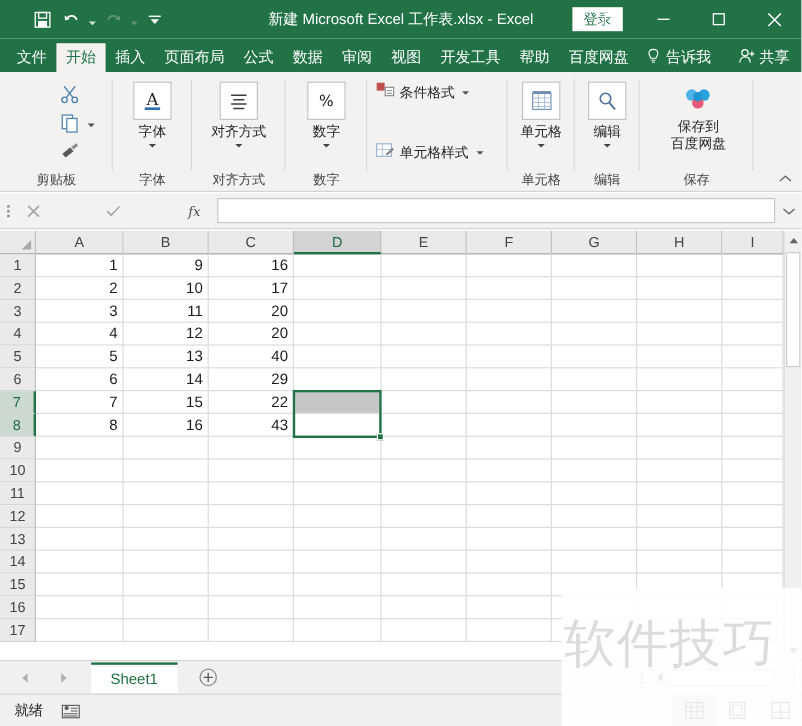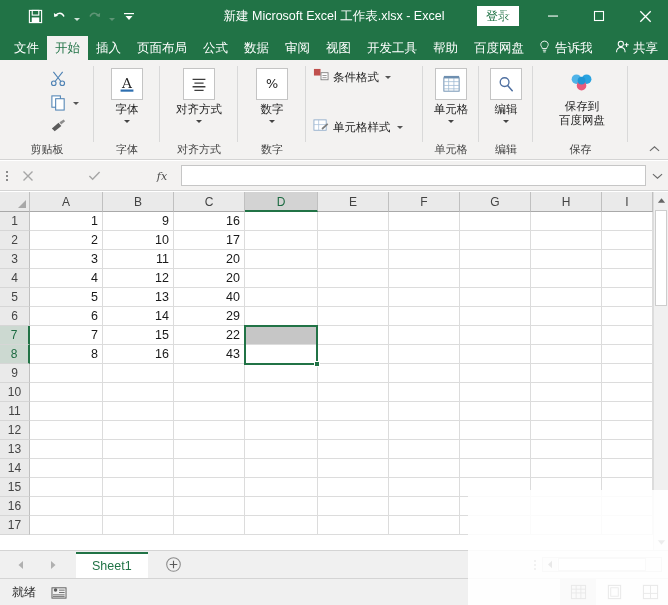--- a/index.html
+++ b/index.html
@@ -852,14 +852,15 @@
       <div class="viewbtn">
         <svg width="17" height="16" viewBox="0 0 18 17">
           <rect x="1.5" y="1.5" width="15" height="14" fill="none" stroke="#4a4a4a" stroke-width="1.1"></rect>
           <path d="M9 1.5 V15.5 M1.5 10 H16.5" stroke="#4a4a4a" stroke-width="1"></path>
         </svg>
       </div>
     </div>
   </div>
 
   <div class="wm-overlay"></div>
+  <div class="wm-text">软件技巧</div>
 
 </div>
 
 </body></html>

